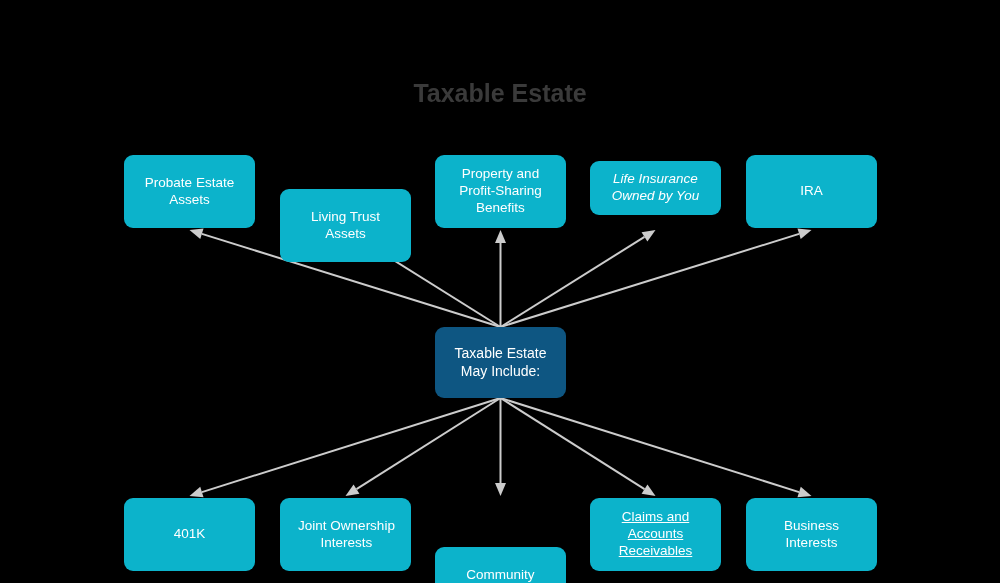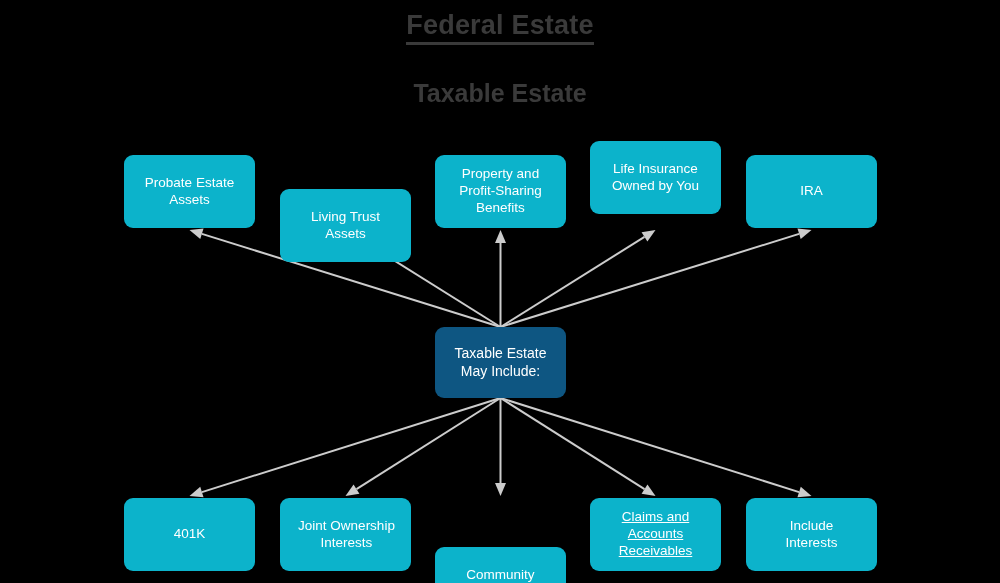--- a/index.html
+++ b/index.html
@@ -66,21 +66,20 @@
   .node-center {
     background: #0e5682;
     font-size: 14px;
   }
 </style>
 </head>
 <body>
 
 <div id="diagram-root">
 
-  <div class="title-block" id="title-main"><span class="underline-text">Federal Estate</span></div>
   <div class="title-block" id="title-sub">Taxable Estate</div>
 
   <svg id="arrow-layer" viewBox="0 0 1000 583" xmlns="http://www.w3.org/2000/svg">
       <g>
         <line x1="500.5" y1="327" x2="201.9103679873506" y2="233.87075786100647" stroke="#cccccc" stroke-width="2"></line>
         <polygon points="189.5,230 203.54799631316104,228.62021755866581 200.2727396615402,239.12129816334712" fill="#cccccc"></polygon>
       </g>
       <g>
         <line x1="500.5" y1="327" x2="356.51998190544737" y2="236.8963757730864" stroke="#cccccc" stroke-width="2"></line>
         <polygon points="345.5,230 359.437679347907,232.23407573616635 353.6022844629877,241.55867581000643" fill="#cccccc"></polygon>
@@ -120,30 +119,30 @@
     </svg>
 
   <div id="node-layer">
       <div class="node node-leaf" style="left: 124px; top: 155px; width: 131px; height: 73px;">Probate Estate
 Assets</div>
       <div class="node node-leaf" style="left: 280px; top: 155px; width: 131px; height: 73px; margin-top: 34px;">Living Trust
 Assets</div>
       <div class="node node-leaf" style="left: 435px; top: 155px; width: 131px; height: 73px;">Property and
 Profit-Sharing
 Benefits</div>
-      <div class="node node-leaf" style="left: 590px; top: 141px; width: 131px; height: 73px;">Life Insurance
+      <div class="node node-leaf" style="left: 590px; top: 161px; width: 131px; height: 54px; font-style: italic;">Life Insurance
 Owned by You</div>
       <div class="node node-leaf" style="left: 746px; top: 155px; width: 131px; height: 73px;">IRA</div>
       <div class="node node-leaf" style="left: 124px; top: 498px; width: 131px; height: 73px;">401K</div>
       <div class="node node-leaf" style="left: 280px; top: 498px; width: 131px; height: 73px; padding-left: 10px;">Joint Ownership
 Interests</div>
       <div class="node node-leaf" style="left: 435px; top: 526px; width: 131px; height: 73px; margin-top: 21px;">Community
 Property</div>
       <div class="node node-leaf" style="left: 590px; top: 498px; width: 131px; height: 73px; text-decoration: underline;">Claims and
 Accounts
 Receivables</div>
-      <div class="node node-leaf" style="left: 746px; top: 498px; width: 131px; height: 73px;">Include
+      <div class="node node-leaf" style="left: 746px; top: 498px; width: 131px; height: 73px;">Business
 Interests</div>
       <div class="node node-center" style="left: 435px; top: 327px; width: 131px; height: 71px;">Taxable Estate
 May Include:</div>
     </div>
 
 </div>
 
 </body></html>

